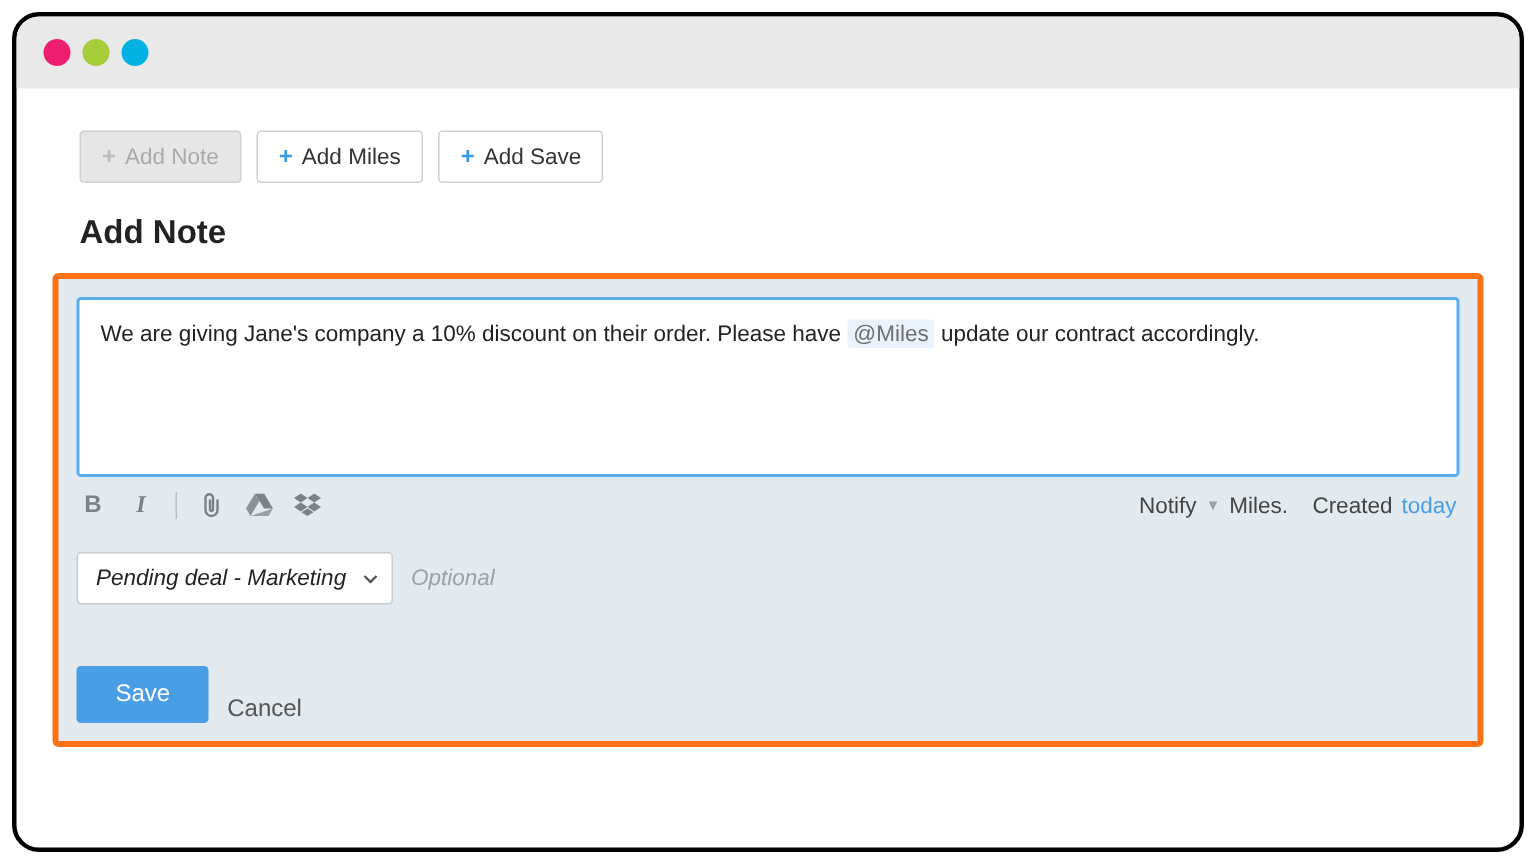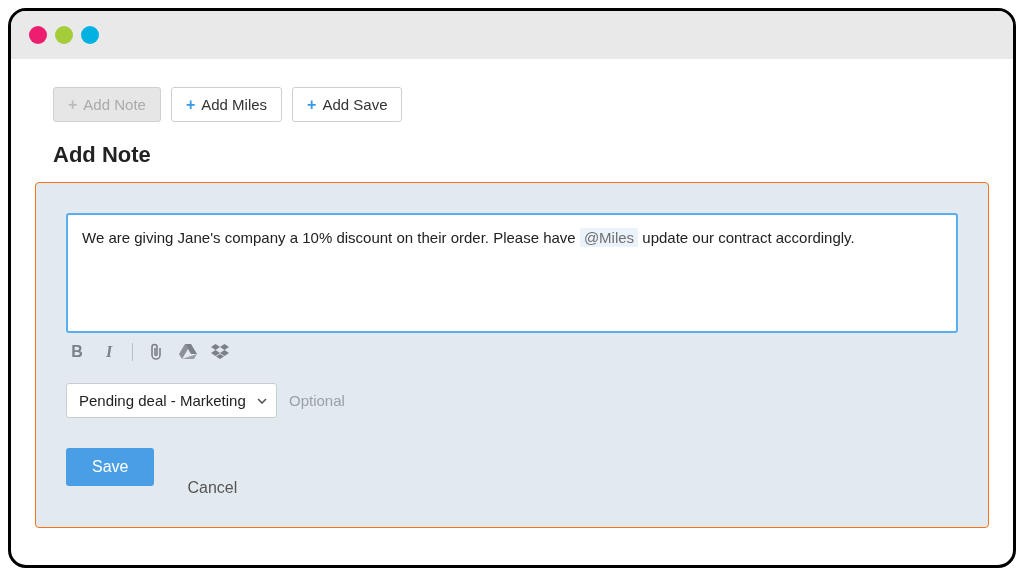--- a/index.html
+++ b/index.html
@@ -62,23 +62,23 @@
 .plus-icon.blue { color: #359ae8; }
 .plus-icon.gray { color: #b9bcbe; }
 .section-title {
   font-size: 22px;
   font-weight: 700;
   color: #222;
   margin: 0 0 14px 18px;
 }
 .note-panel {
   background: #e3eaef;
-  border: 1px solid #f97316;
+  border: 4px solid #f97316;
   border-radius: 4px;
-  padding: 30px;
+  padding: 12px;
 }
 .note-input {
   width: 100%;
   min-height: 120px;
   background: #fff;
   border: 2px solid #59aef0;
   border-radius: 3px;
   padding: 12px 14px;
   font-size: 15px;
   color: #222;
@@ -143,35 +143,37 @@
 .deal-select {
   appearance: none;
   -webkit-appearance: none;
   background: #fff;
   border: 1px solid #c7cdd2;
   border-radius: 3px;
   padding: 8px 30px 8px 12px;
   font-size: 15px;
   color: #222;
   cursor: pointer;
+  font-style: italic;
 }
 .select-caret {
   position: absolute;
   right: 10px;
   pointer-events: none;
   color: #555;
 }
 .optional {
   color: #9aa1a7;
+  font-style: italic;
   font-size: 15px;
 }
 .action-row {
   display: flex;
-  align-items: flex-start;
-  gap: 33px;
+  align-items: flex-end;
+  gap: 12px;
   margin-top: 30px;
 }
 .save-btn {
   background: #4a9ee6;
   color: #fff;
   border: none;
   border-radius: 3px;
   padding: 10px 26px;
   font-size: 16px;
   cursor: pointer;
@@ -242,20 +244,28 @@
             <svg width="18" height="16" viewBox="0 0 18 16" fill="#7b8187">
               <path d="M4.5 0 L9 3 L4.5 6 L0 3 Z"></path>
               <path d="M13.5 0 L18 3 L13.5 6 L9 3 Z"></path>
               <path d="M4.5 6 L9 9 L4.5 12 L0 9 Z"></path>
               <path d="M13.5 6 L18 9 L13.5 12 L9 9 Z"></path>
               <path d="M9 10 L13 12.5 L9 15 L5 12.5 Z"></path>
             </svg>
           </span>
         </div>
 
+        <div class="meta">
+          <span>Notify</span>
+          <span class="notify-caret">▼</span>
+          <span>Miles.</span>
+          &nbsp;
+          <span>Created</span>
+          <span class="created-link">today</span>
+        </div>
       </div>
 
       <div class="deal-row">
         <div class="select-wrap">
           <select class="deal-select">
             <option>Pending deal - Marketing</option>
           </select>
           <span class="select-caret">
             <svg width="10" height="6" viewBox="0 0 10 6" fill="none" stroke="#555" stroke-width="1.6">
                 <path d="M1 1 L5 5 L9 1"></path>

